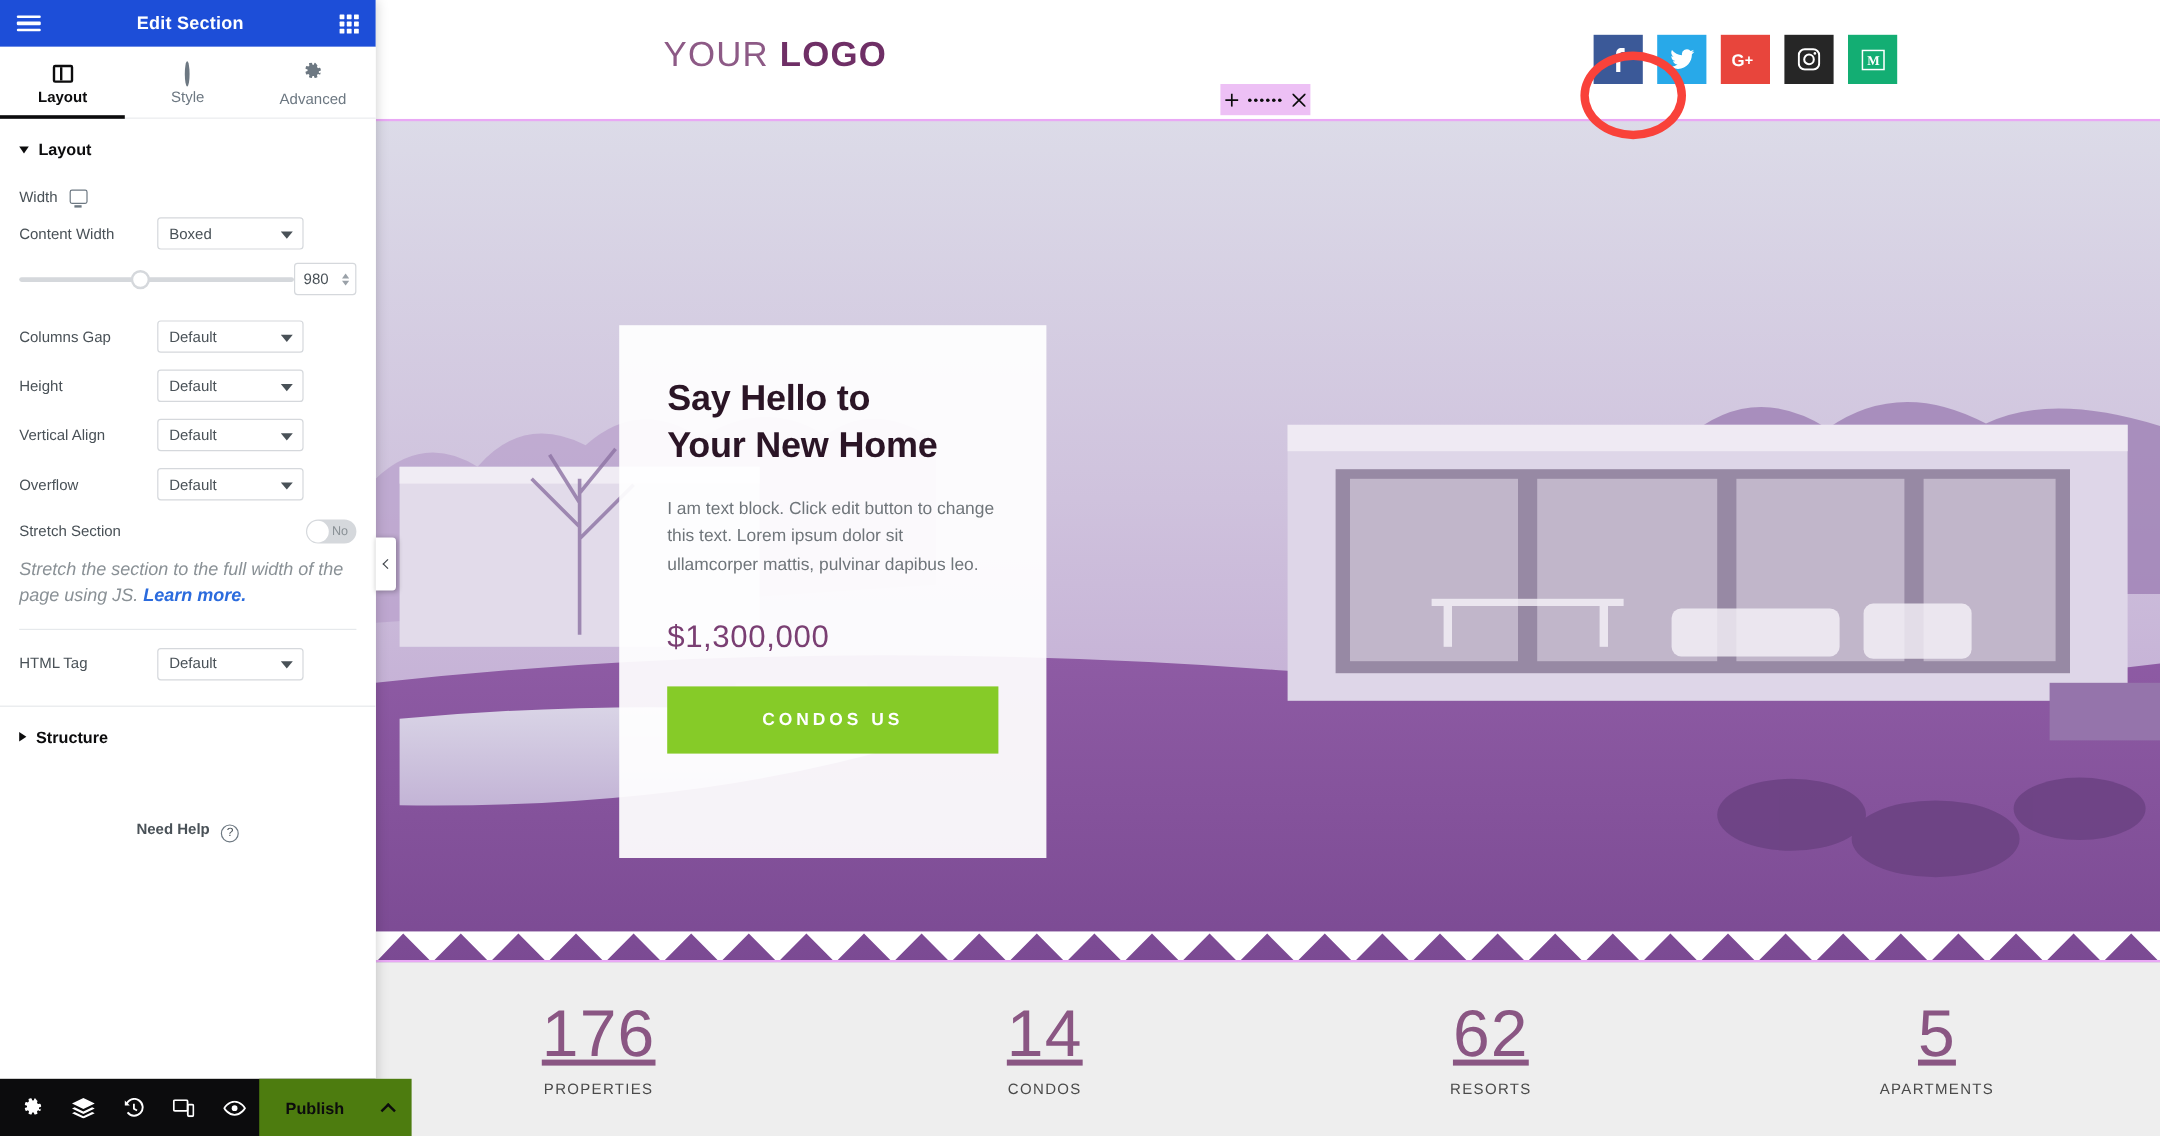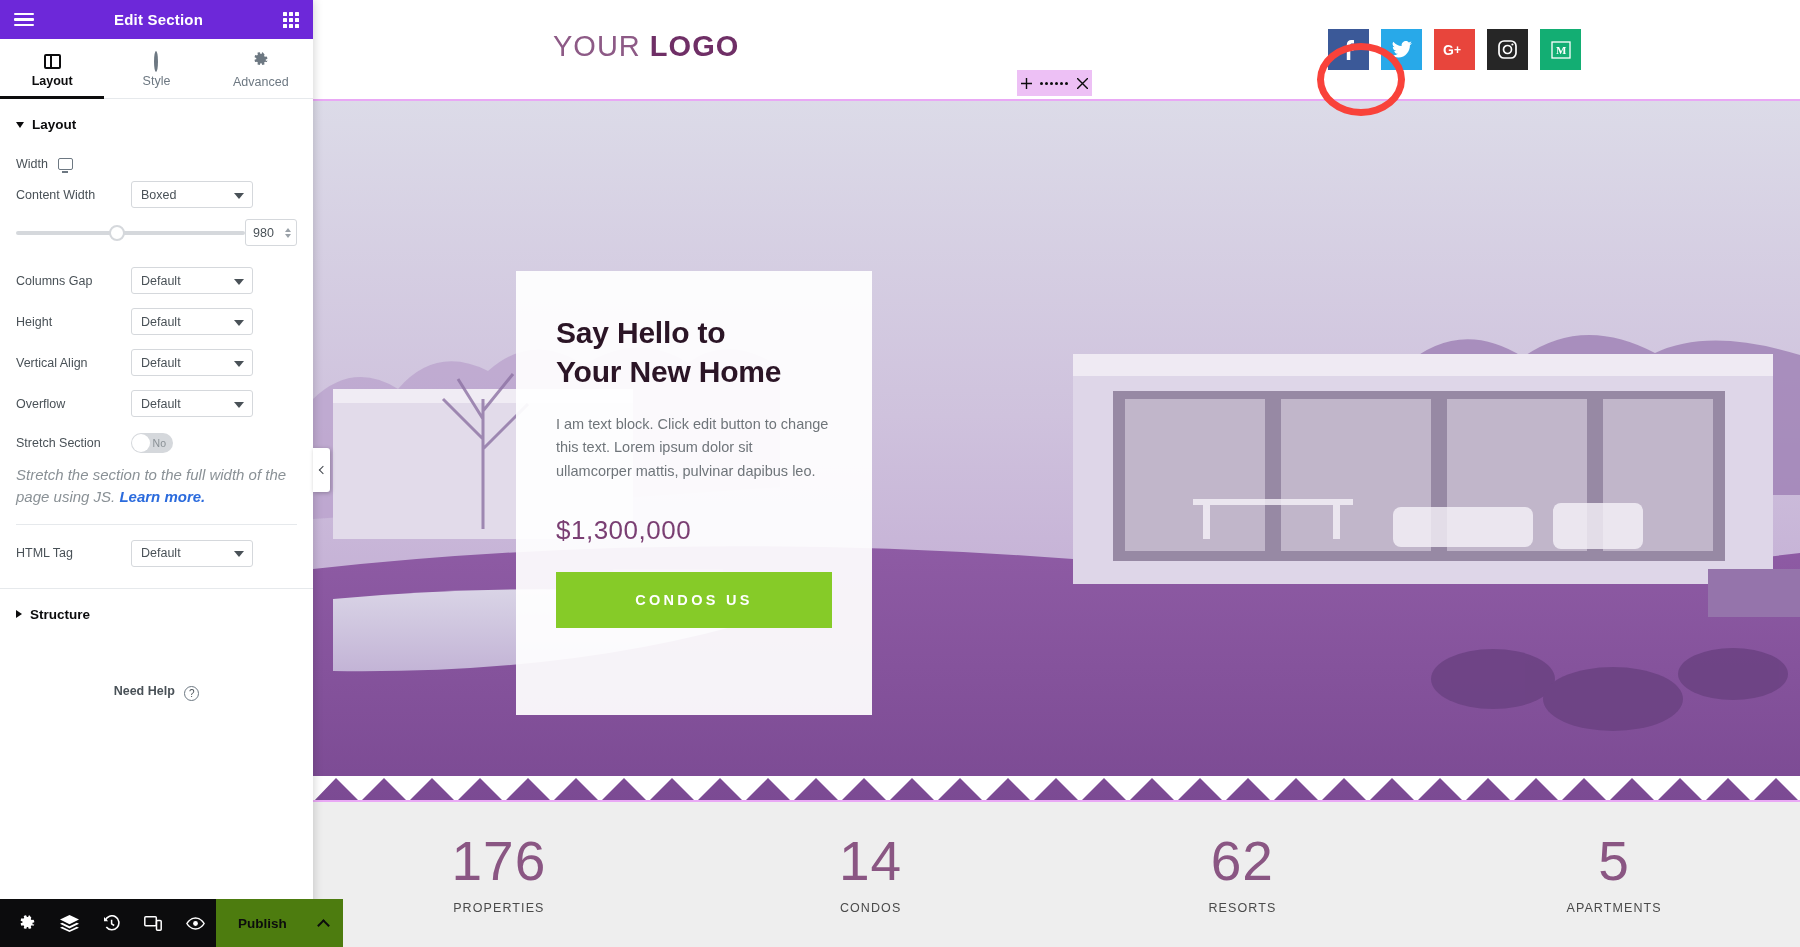--- a/index.html
+++ b/index.html
@@ -12,21 +12,21 @@
 
   
   #panel {
     position: absolute; left: 0; top: 0;
     width: 313px; height: 947px;
     background: #fff; z-index: 40;
     display: flex; flex-direction: column;
     box-shadow: 0 0 10px rgba(0,0,0,.2);
   }
   .panel-header {
-    height: 39px; background: #6d28d9; color: #fff;
+    height: 39px; background: #1d4ed8; color: #fff;
     display: flex; align-items: center; padding: 0 14px;
     flex: 0 0 39px;
   }
   .panel-header .title {
     flex: 1; text-align: center; font-size: 15px; font-weight: bold;
     letter-spacing: .2px;
   }
   .ham { width: 20px; display: flex; flex-direction: column; gap: 3px; cursor: pointer; }
   .ham i { display: block; height: 2.5px; background: #fff; border-radius: 1px; }
   .grid-ic {
@@ -198,21 +198,21 @@
   .hero-card p { margin-top: 22px; font-size: 14.5px; line-height: 1.62; color: #6f757a; }
   .price { margin-top: 32px; font-size: 26px; color: #7a3f73; letter-spacing: .5px;
            font-weight: 300; }
   .cta { margin-top: 26px; width: 276px; height: 56px; background: #86cb28;
          color: #fff; font-size: 14.5px; letter-spacing: 3.3px; font-weight: bold;
          display: flex; align-items: center; justify-content: center; cursor: pointer; }
 
   .stats { height: 145px; background: #eeeeee; display: flex; align-items: center; }
   .stat { flex: 1; text-align: center; }
   .stat .num { font-size: 55px; color: #8a5683; font-weight: 100;
-               line-height: 1; letter-spacing: 1px; }
+               line-height: 1; letter-spacing: 1px; text-decoration: underline; }
   .stat .cap { margin-top: 12px; font-size: 12.5px; color: #4a4a4a;
                letter-spacing: 1.1px; }
 </style>
 </head>
 <body>
 
 <div id="root">
 
   <div id="preview">
 
@@ -493,21 +493,21 @@
         <div class="fld">
           <div class="select">
             <span>Default</span>
             <span class="arw"></span>
           </div>
         </div>
       </div>
 
       <div class="ctrl">
         <div class="lab">Stretch Section</div>
-        <div class="fld" style="display:flex;justify-content:flex-start">
+        <div class="fld" style="display:flex;justify-content:flex-end">
           <div class="switch">
             <span class="knob"></span>
             <span class="txt">No</span>
           </div>
         </div>
       </div>
 
       <div class="hint">
         <span>Stretch the section to the full width of the page using JS.</span>
         <a href="#">Learn more.</a>

